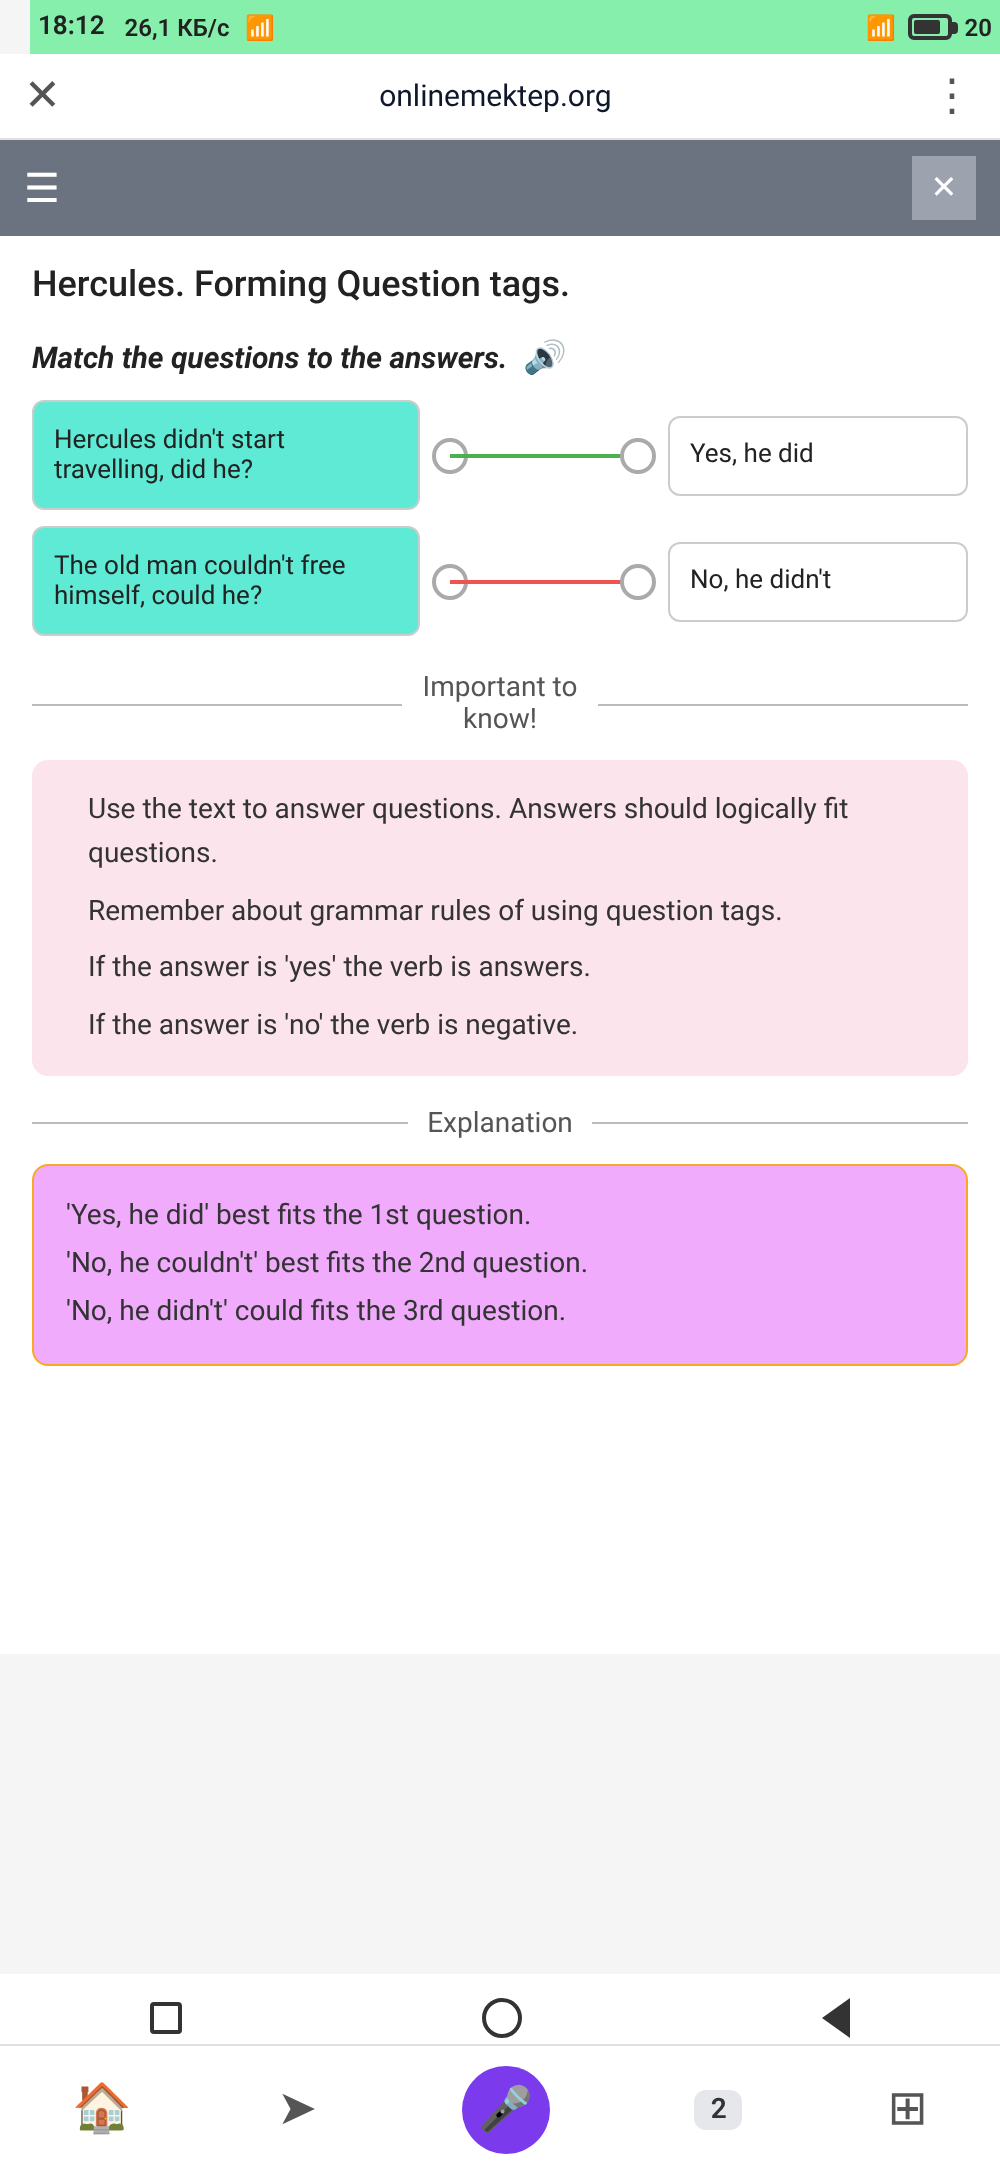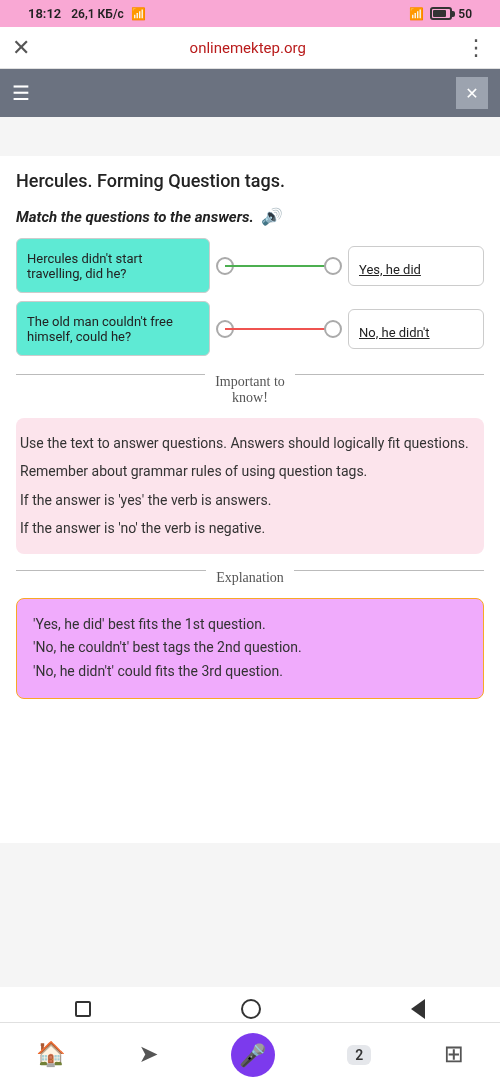--- a/index.html
+++ b/index.html
@@ -8,27 +8,28 @@
       width: 500px;
       min-height: 1083px;
       font-family: 'Roboto', Arial, sans-serif;
       background: #f5f5f5;
       color: #222;
       font-size: 15px;
     }
 
     
     .status-bar {
-      background: #f9a8d4;
+      background: #86efac;
       display: flex;
       justify-content: space-between;
       align-items: center;
-      padding: 6px 28px;
+      padding: 6px 4px;
       font-size: 13px;
       font-weight: 600;
+      margin-left: 15px;
     }
     .status-left { display: flex; align-items: center; gap: 4px; }
     .status-right { display: flex; align-items: center; gap: 6px; font-size: 12px; }
     .battery-icon {
       border: 2px solid #333;
       border-radius: 3px;
       width: 22px; height: 13px;
       display: inline-flex; align-items: center; padding: 1px;
       position: relative;
     }
@@ -58,21 +59,21 @@
     .browser-close {
       font-size: 22px;
       color: #555;
       cursor: pointer;
       font-weight: 300;
     }
     .browser-url {
       flex: 1;
       text-align: center;
       font-size: 15px;
-      color: #b91c1c;
+      color: #0f172a;
     }
     .browser-menu {
       font-size: 22px;
       color: #555;
       letter-spacing: 1px;
     }
 
     
     .top-toolbar {
       background: #6b7280;
@@ -93,21 +94,20 @@
       width: 32px; height: 32px;
       font-size: 16px;
       cursor: pointer;
       display: flex; align-items: center; justify-content: center;
     }
 
     
     .main-content {
       padding: 14px 16px;
       background: #fff;
-      margin-top: 39px;
     }
 
     .page-title {
       font-size: 18px;
       font-weight: 500;
       color: #222;
       margin-bottom: 16px;
     }
 
     .instruction {
@@ -189,54 +189,53 @@
       width: calc(100% - 18px);
       transform: translateY(-50%);
       position: absolute;
       height: 2px;
     }
 
     .match-answer {
       border: 1px solid #ccc;
       border-radius: 6px;
       padding: 8px 10px;
-      width: 136px;
+      width: 150px;
       min-height: 40px;
       font-size: 13px;
       display: flex;
-      align-items: flex-end;
-      background: #fff;
-      text-decoration: underline;
+      align-items: center;
+      background: #fff;
     }
 
     
     .divider-section {
       display: flex;
+      align-items: center;
       margin: 16px 0 12px;
       gap: 10px;
-      font-family: Liberation Serif, serif;
     }
     .divider-line {
       flex: 1;
       height: 1px;
       background: #bbb;
     }
     .divider-label {
       font-size: 14px;
       color: #555;
       text-align: center;
       white-space: nowrap;
     }
 
     
     .important-box {
       background: #fce4ec;
       border: none;
       border-radius: 8px;
-      padding: 14px 4px;
+      padding: 14px 28px;
       margin-bottom: 16px;
       font-size: 14px;
       line-height: 1.6;
       color: #333;
     }
     .important-box p {
       margin-bottom: 6px;
     }
     .important-box p:last-child { margin-bottom: 0; }
 
@@ -336,21 +335,21 @@
   <div class="status-left">
     <span>18:12</span>
     <span style="margin-left:6px; font-size:12px;">26,1 КБ/с</span>
     <span style="font-size:12px; margin-left:4px;">📶</span>
   </div>
   <div class="status-right">
     <span>📶</span>
     <div class="battery-icon">
       <div class="battery-fill"></div>
     </div>
-    <span>50</span>
+    <span>20</span>
   </div>
 </div>
 
 <div class="browser-bar">
   <span class="browser-close">✕</span>
   <span class="browser-url">onlinemektep.org</span>
   <span class="browser-menu">⋮</span>
 </div>
 
 <div class="top-toolbar">
@@ -414,21 +413,21 @@
   </div>
 
   <div class="divider-section">
     <div class="divider-line"></div>
     <div class="divider-label">Explanation</div>
     <div class="divider-line"></div>
   </div>
 
   <div class="explanation-box">
     <p>'Yes, he did' best fits the 1st question.</p>
-    <p>'No, he couldn't' best tags the 2nd question.</p>
+    <p>'No, he couldn't' best fits the 2nd question.</p>
     <p style="white-space: nowrap; overflow: hidden; text-overflow: ellipsis;">'No, he didn't' could fits the 3rd question.</p>
   </div>
 
   <div class="spacer"></div>
 </div>
 
 <div class="android-nav">
   <div class="android-btn">
     <div class="android-square"></div>
   </div>

